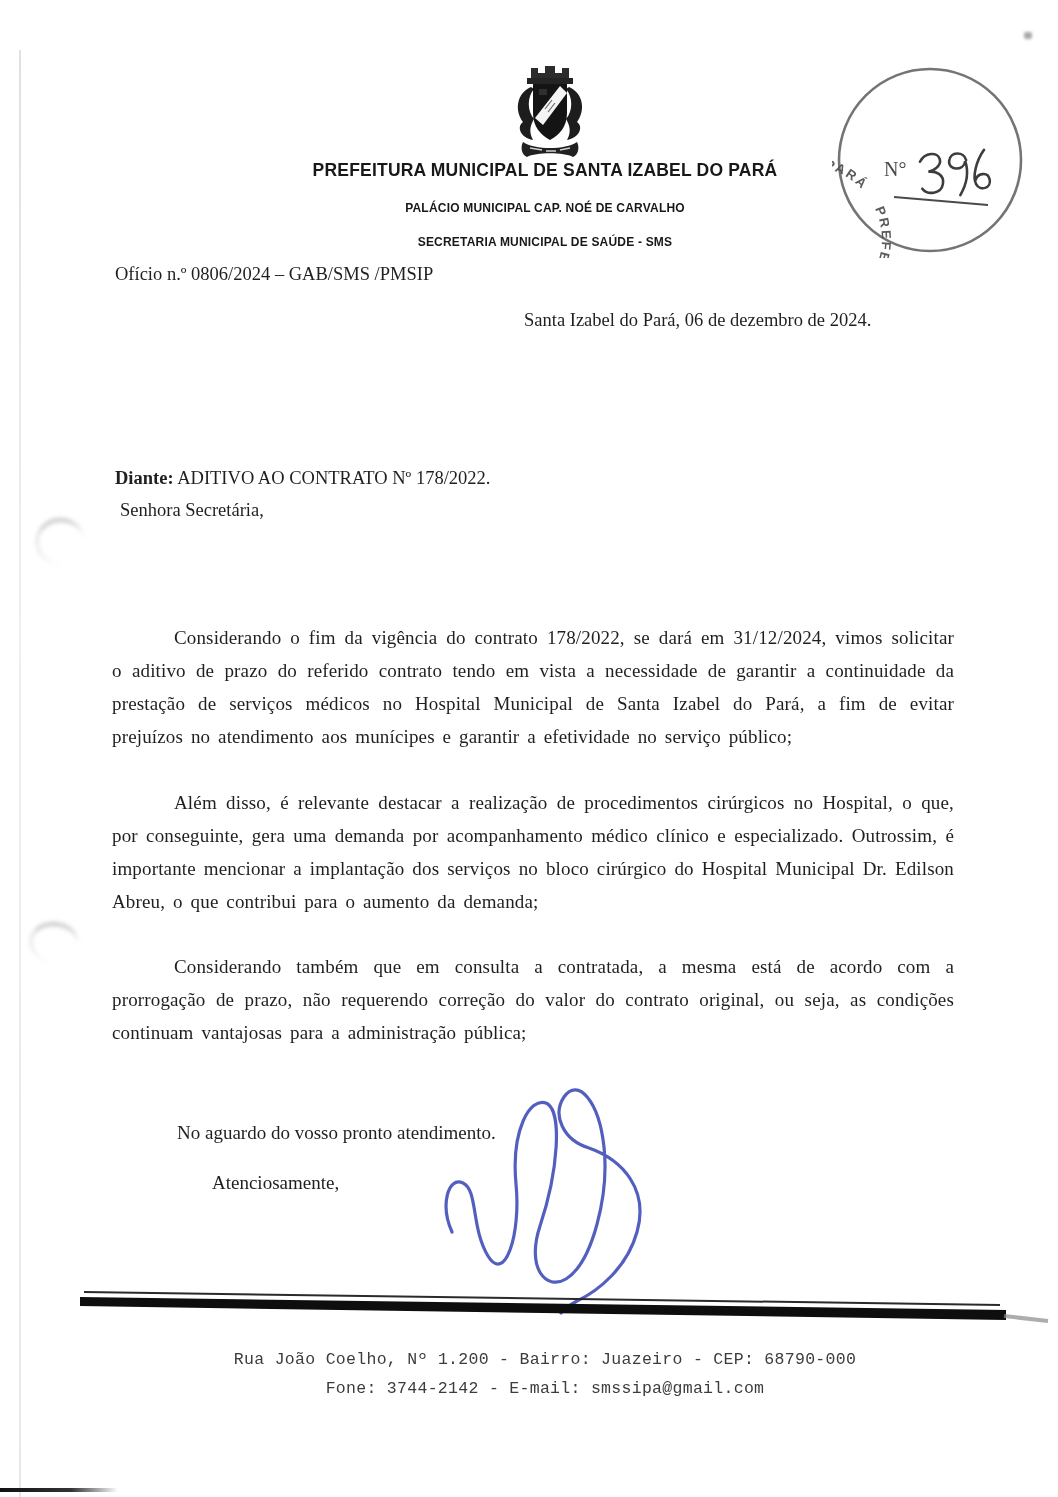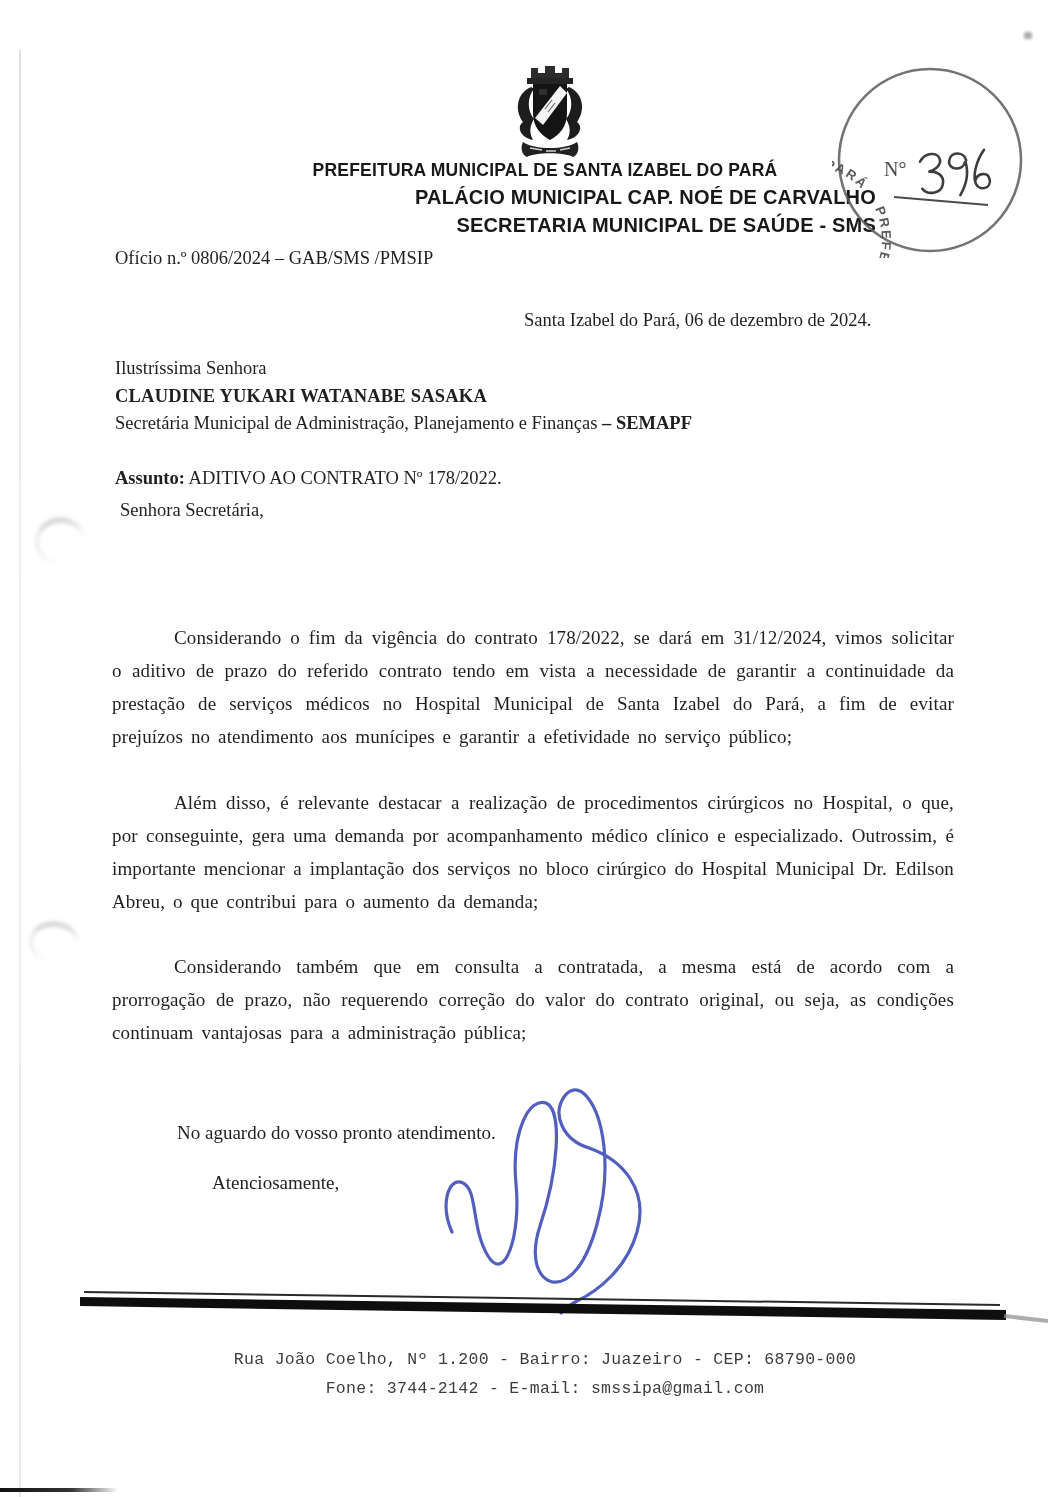--- a/index.html
+++ b/index.html
@@ -14,23 +14,23 @@
     background:linear-gradient(#c7c7c7,#e2e2e2 40%,#d4d4d4); opacity:.55;}
   .punch{width:46px;height:42px;border-radius:50%;border-top:4px solid #8f8f8f;
     border-left:2px solid #b5b5b5; filter:blur(2px); opacity:.5;}
   .speck{width:8px;height:7px;background:#6f6f6f;border-radius:2px;filter:blur(1.5px);opacity:.6;}
   .corner-line{left:0;top:1488px;width:118px;height:4px;
     background:linear-gradient(90deg,#111 0%,#333 60%,rgba(80,80,80,0) 100%);}
   
   .org-block{left:214px; top:160px; width:662px; text-align:center;
     font-family:"Liberation Sans","DejaVu Sans",sans-serif; font-weight:bold; color:#181818;}
   .org-line1{font-size:17.5px; letter-spacing:.2px;}
-  .org-line2,.org-line3{font-size:20px; margin-top:5px; letter-spacing:.2px;text-align:right;}
+  .org-line2,.org-line3{font-size:12px; margin-top:20px; letter-spacing:.2px;}
   
-  .oficio{left:115px; top:248px; font-size:18.5px;}
+  .oficio{left:115px; top:264px; font-size:18.5px;}
   .dateline{left:524px; top:310px; font-size:18.5px;text-align:right;}
   
   .recipient{left:115px; top:355px; font-size:18.5px; line-height:27.5px;}
   .recipient .name{font-weight:bold; letter-spacing:.2px;}
   .bold{font-weight:bold;}
   
   .subject{left:115px; top:468px; font-size:18.5px;}
   .body-salutation{left:120px; top:500px; font-size:18.5px;}
   
   .para{left:112px; width:842px; font-size:19px; line-height:33px;
@@ -105,28 +105,23 @@
         <path d="M 67 -4 C 58 6, 52 21, 55 29 C 58 37, 70 35, 69 26 C 68 17, 57 19, 55 25"></path>
       </g>
       <path d="M 62 135 L 156 143" stroke="#4a4a4a" stroke-width="2" fill="none"></path>
     </svg>
   </div>
 
   <div class="abs oficio">Ofício n.º 0806/2024 – GAB/SMS /PMSIP</div>
 
   <div class="abs dateline">Santa Izabel do Pará, 06 de dezembro de 2024.</div>
 
-  <div class="abs recipient">
-    <div>Ilustríssima Senhora</div>
-    <div class="name">CLAUDINE YUKARI WATANABE SASAKA</div>
-    <div><span>Secretária Municipal de Administração, Planejamento e Finanças </span><span class="bold">– SEMAPF</span></div>
-  </div>
 
   <div class="abs subject">
-    <span class="bold">Assunto:</span><span> ADITIVO AO CONTRATO Nº 178/2022.</span>
+    <span class="bold">Diante:</span><span> ADITIVO AO CONTRATO Nº 178/2022.</span>
   </div>
 
   <div class="abs body-salutation">Senhora Secretária,</div>
 
   <p class="abs para p1">Considerando o fim da vigência do contrato 178/2022, se dará em 31/12/2024, vimos solicitar o aditivo de prazo do referido contrato tendo em vista a necessidade de garantir a continuidade da prestação de serviços médicos no Hospital Municipal de Santa Izabel do Pará, a fim de evitar prejuízos no atendimento aos munícipes e garantir a efetividade no serviço público;</p>
   <p class="abs para p2">Além disso, é relevante destacar a realização de procedimentos cirúrgicos no Hospital, o que, por conseguinte, gera uma demanda por acompanhamento médico clínico e especializado. Outrossim, é importante mencionar a implantação dos serviços no bloco cirúrgico do Hospital Municipal Dr. Edilson Abreu, o que contribui para o aumento da demanda;</p>
   <p class="abs para p3">Considerando também que em consulta a contratada, a mesma está de acordo com a prorrogação de prazo, não requerendo correção do valor do contrato original, ou seja, as condições continuam vantajosas para a administração pública;</p>
 
   <div class="abs closing1">No aguardo do vosso pronto atendimento.</div>
   <div class="abs closing2">Atenciosamente,</div>

